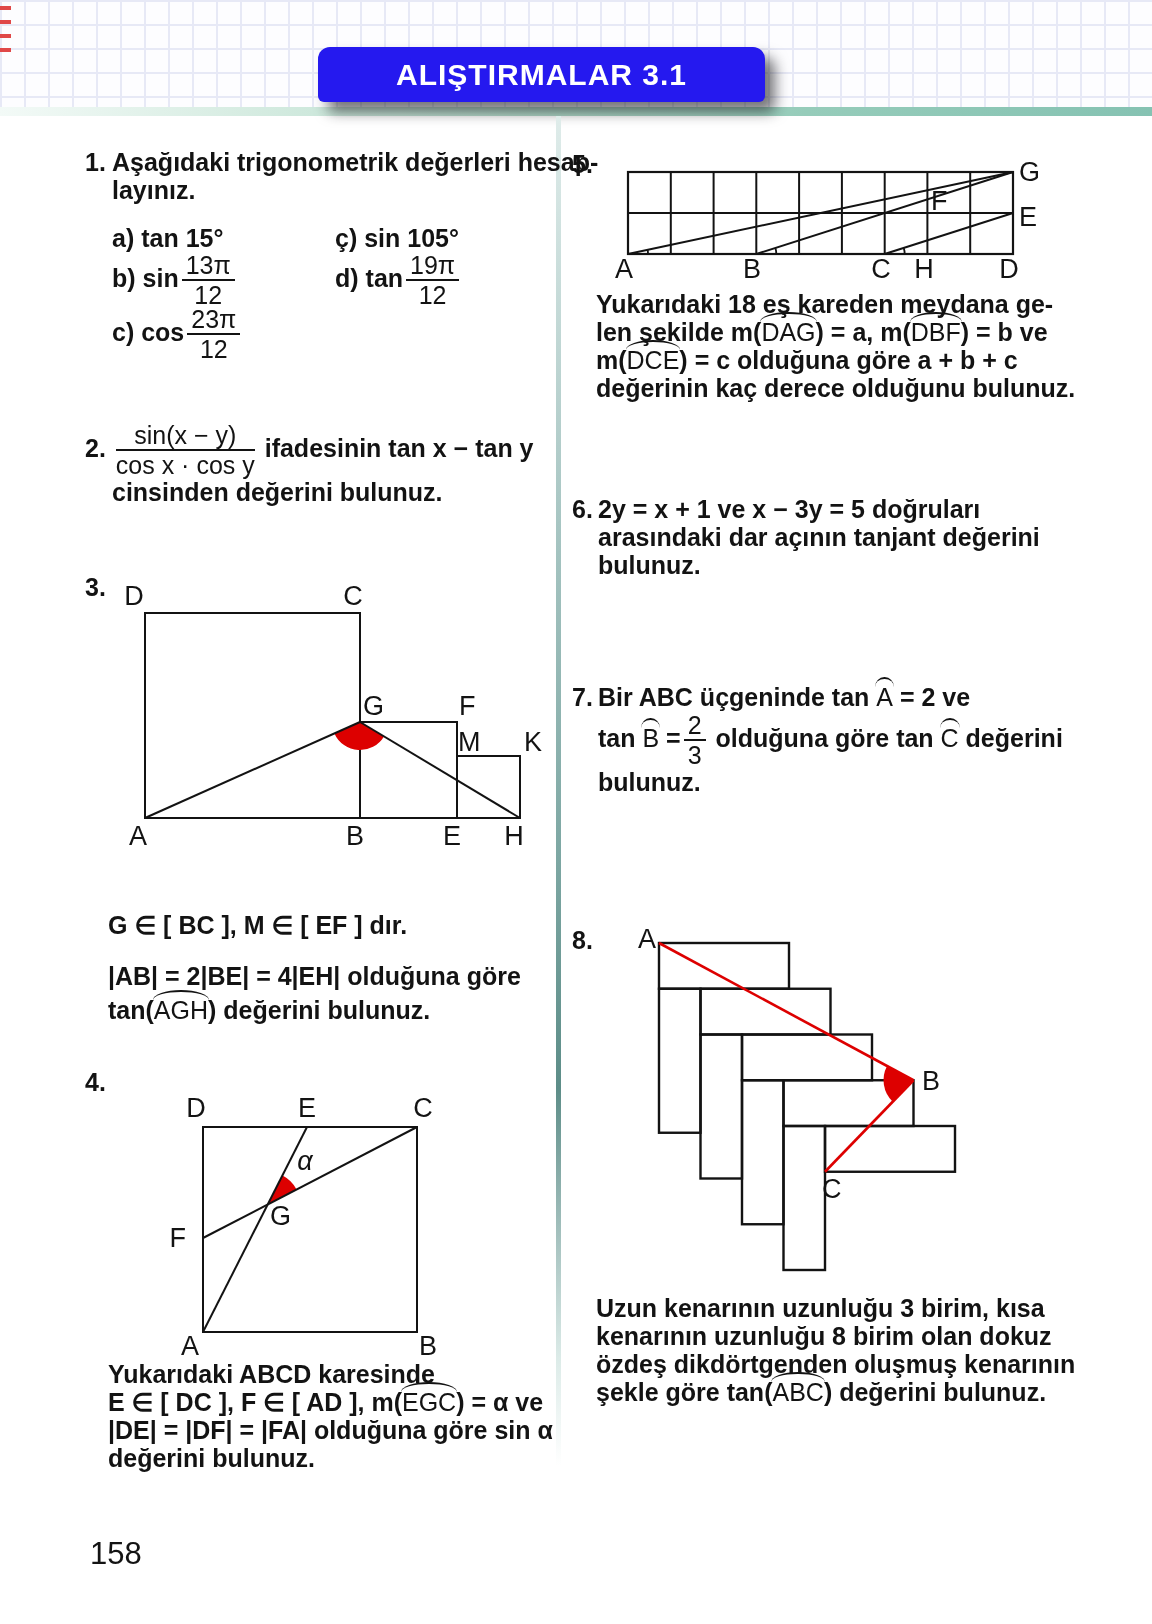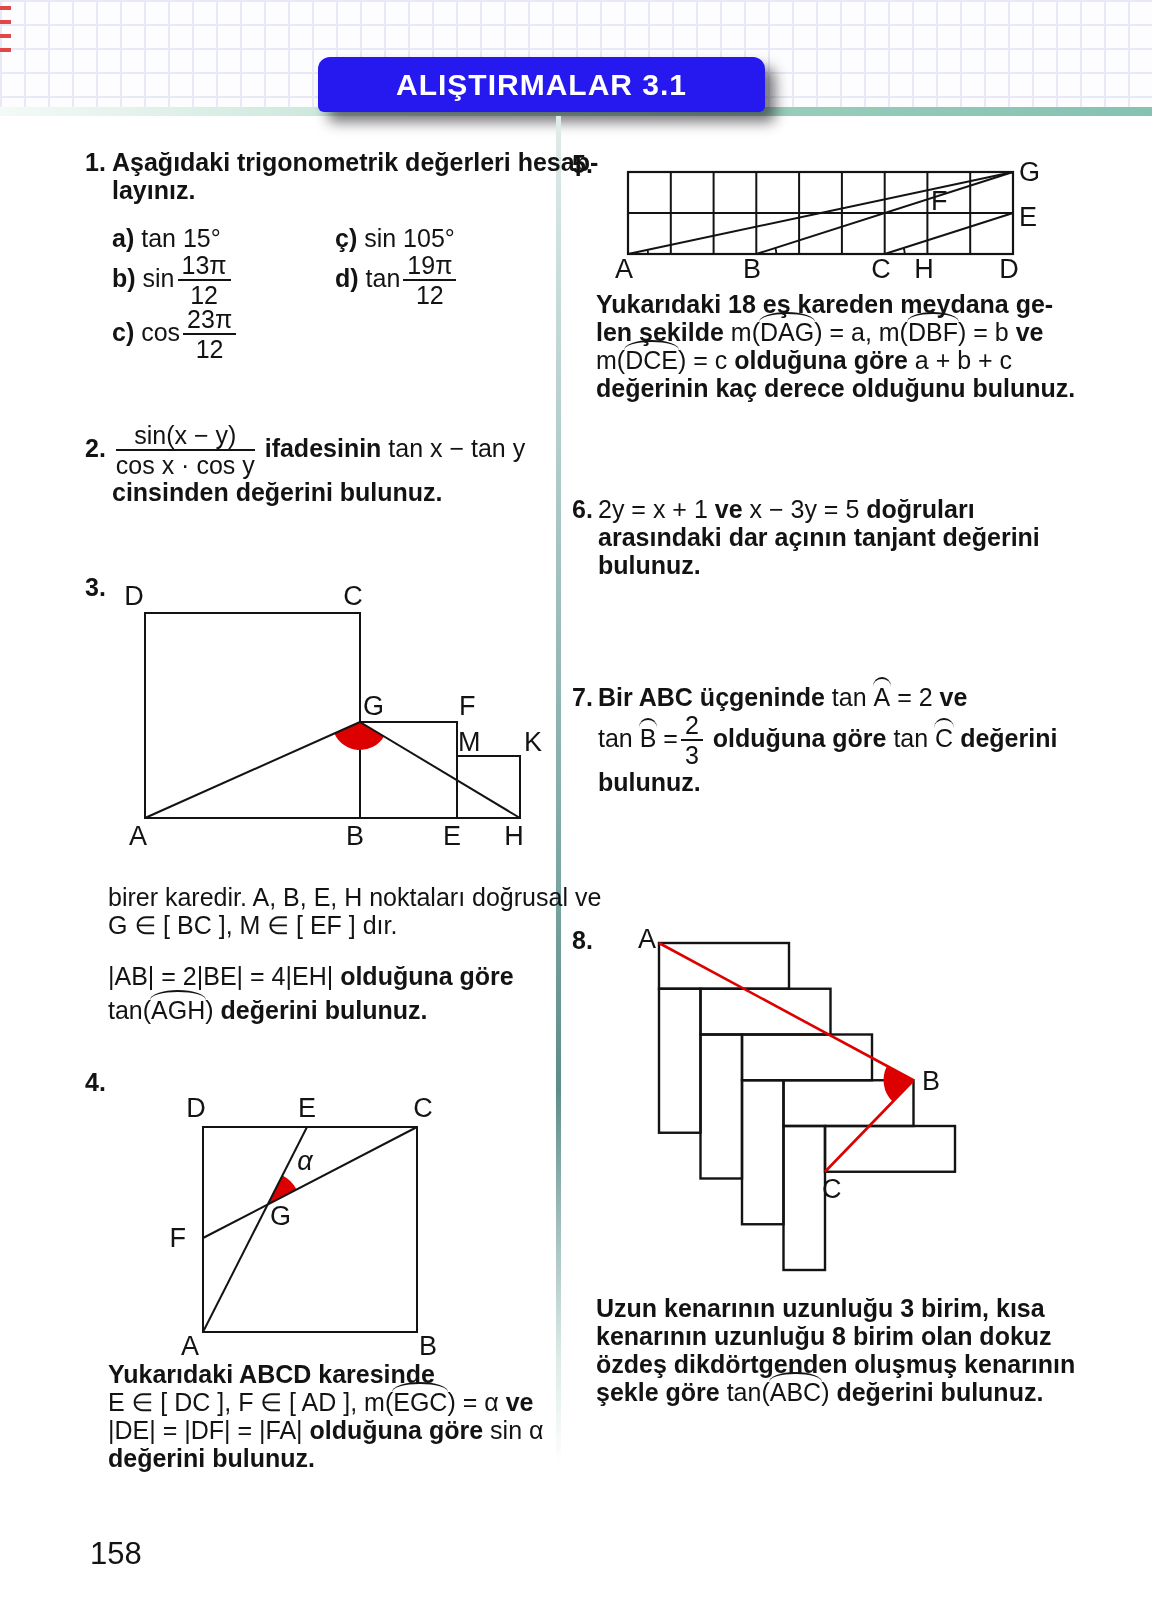--- a/index.html
+++ b/index.html
@@ -10,27 +10,27 @@
     background-color:#fdfdff;
     background-image:linear-gradient(#e7e9f6 2px, transparent 2px),
                      linear-gradient(90deg,#e7e9f6 2px, transparent 2px);
     background-size:24px 24px;}
   .red-dash{position:absolute;left:0;width:11px;height:4px;background:#e04848;}
   .teal-bar{position:absolute;left:0;top:107px;width:1152px;height:9px;
     background:linear-gradient(90deg,#f3faf7 0%,#d8ede3 20%,#b4dccb 45%,#96ccba 70%,#85c2b2 100%);}
   .header{position:absolute;left:318px;top:47px;width:447px;height:55px;background:#2519ef;
     border-radius:12px 12px 6px 6px;display:flex;align-items:center;justify-content:center;
     color:#ffffff;font-weight:bold;font-size:30px;letter-spacing:1px;
-    box-shadow:10px 10px 14px rgba(25,25,30,0.6);margin-top:10px;}
+    box-shadow:10px 10px 14px rgba(25,25,30,0.6);}
   .divider{position:absolute;left:556px;top:116px;width:5px;height:1350px;
     background:linear-gradient(#dfecea 0%,#a8c6c3 30%,#7da7a3 55%,#5d8d88 72%,#9fbdba 82%,#dcebe8 92%,rgba(255,255,255,0) 100%);}
   .pno{position:absolute;font-weight:bold;font-size:25px;white-space:nowrap;}
   .line{position:absolute;font-size:25px;white-space:nowrap;}
   .b{font-weight:bold;}
-  .m{font-weight:400;}
+  .m{font-weight:700;}
   .frac{display:inline-block;vertical-align:middle;text-align:center;font-weight:400;font-size:25px;line-height:1.05;margin:0 3px;}
   .frac .fn{display:block;border-bottom:2px solid #131313;padding:0 4px 1px 4px;}
   .frac .fd{display:block;padding-top:1px;}
   .hat{position:relative;display:inline-block;font-weight:400;}
   .hat::before{content:"";position:absolute;left:-1px;right:-1px;top:-6px;height:8px;
     border-top:2px solid #131313;border-radius:50% 50% 0 0 / 100% 100% 0 0;}
   svg{position:absolute;overflow:visible;}
   svg text{font-family:"Liberation Sans",sans-serif;fill:#131313;font-size:27px;}
   .pagenum{position:absolute;left:90px;top:1536px;font-size:31px;font-weight:400;}
 </style>
@@ -85,21 +85,20 @@
     <text x="253" y="30" text-anchor="middle">C</text>
     <text x="263" y="140">G</text>
     <text x="359" y="140">F</text>
     <text x="358" y="176">M</text>
     <text x="424" y="176">K</text>
     <text x="38" y="270" text-anchor="middle">A</text>
     <text x="255" y="270" text-anchor="middle">B</text>
     <text x="352" y="270" text-anchor="middle">E</text>
     <text x="414" y="270" text-anchor="middle">H</text>
   </svg>
-  <div class="line m" style="left:108px;top:883px">birer karedir. A, B, E, H noktaları doğrusal ve</div>
   <div class="line m" style="left:108px;top:911px">G ∈ [ BC ], M ∈ [ EF ] dır.</div>
   <div class="line" style="left:108px;top:962px"><span class="m">|AB| = 2|BE| = 4|EH|</span>
     <span class="b">olduğuna göre</span></div>
   <div class="line" style="left:108px;top:996px"><span class="m">tan(</span><span class="hat">AGH</span><span class="m">)</span>
     <span class="b">değerini bulunuz.</span></div>
 
   <div class="pno" style="left:85px;top:1068px">4.</div>
   <svg style="left:140px;top:1065px" width="340" height="300" viewBox="0 0 340 300">
     <rect x="63" y="62" width="214" height="205" fill="none" stroke="#131313" stroke-width="2"></rect>
     <path d="M128,139 L142.5,110.5 A32,32 0 0 1 156.4,124.3 Z" fill="#dd0000"></path>

